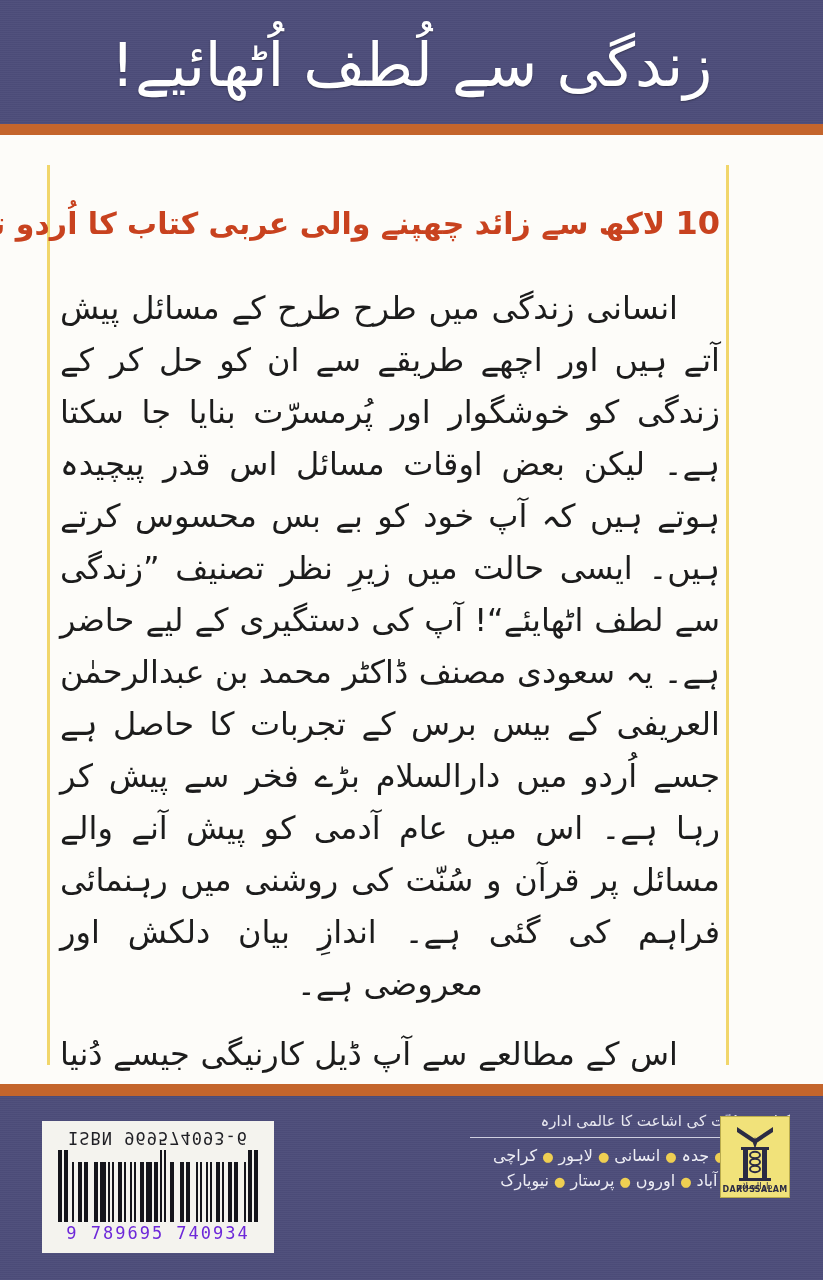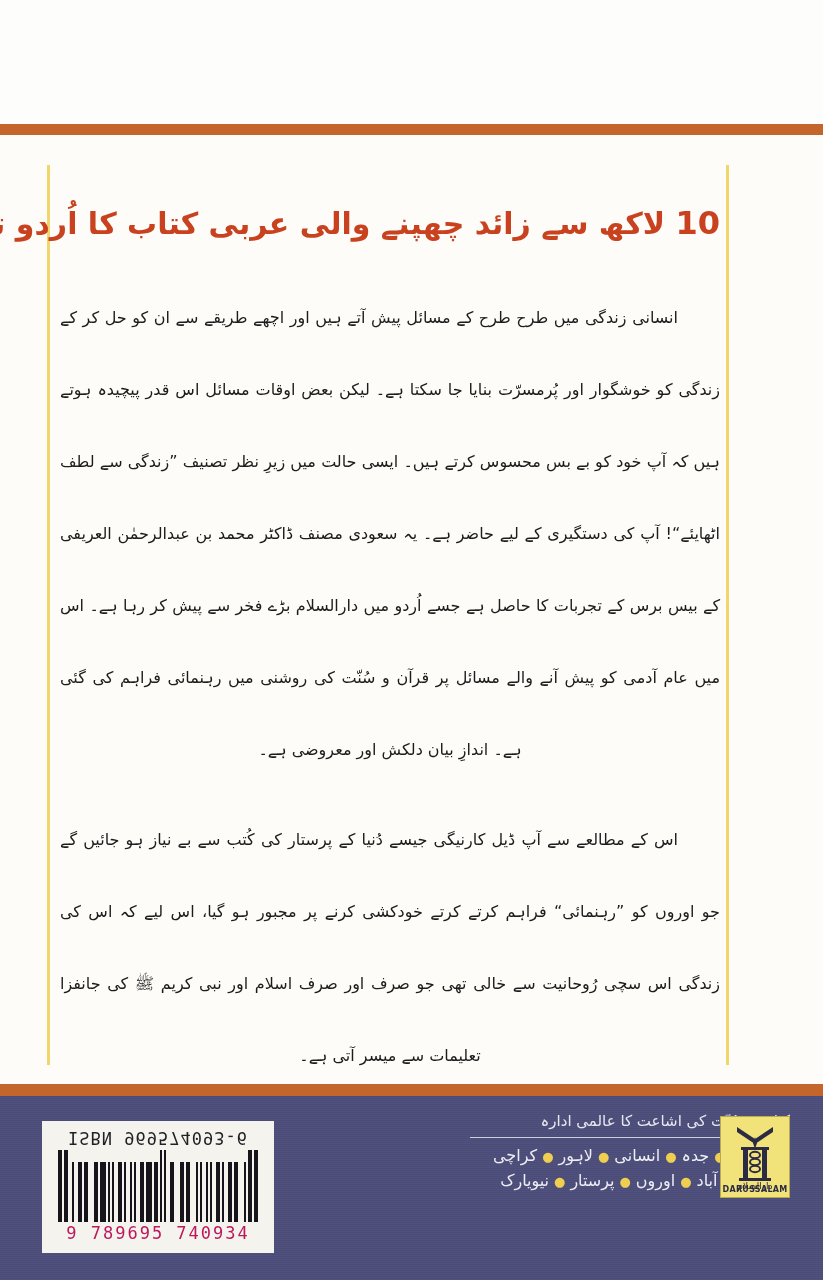--- a/index.html
+++ b/index.html
@@ -96,22 +96,22 @@
     margin: 0 0 30px 0;
     white-space: nowrap;
   }
   .headline .num {
     font-weight: bold;
     font-size: 32px;
   }
 
   .para {
     color: #1c1c1c;
-    font-size: 16px;
-    line-height: 72px;
+    font-size: 32px;
+    line-height: 52px;
     direction: rtl;
     text-align: justify;
     text-align-last: center;
     margin: 0 0 18px 0;
     text-indent: 42px;
   }
 
   
   .stripe-bottom {
     position: absolute;
@@ -168,21 +168,21 @@
     display: block;
     background: #15151b;
     height: 100%;
   }
   .bars i.g { background: transparent; }
   .bars i.tall { height: 100%; }
   .bars i.short { height: 84%; }
   .barnum {
     font-family: "DejaVu Sans Mono", "Liberation Mono", monospace;
     font-size: 17px;
-    color: #be185d;
+    color: #6d28d9;
     text-align: center;
     letter-spacing: 2px;
     margin-top: 1px;
     white-space: nowrap;
   }
 
   
   .publisher {
     position: absolute;
     left: 470px;
@@ -255,20 +255,23 @@
     font-weight: bold;
     letter-spacing: 0.3px;
     color: #2b2b44;
   }
 </style>
 </head>
 <body>
 
 <div class="cover">
 
+  <div class="top-band">
+    <div class="top-title">زندگی سے لُطف اُٹھائیے!</div>
+  </div>
   <div class="stripe-top"></div>
 
   <div class="body-area">
     <div class="rule-left"></div>
     <div class="rule-right"></div>
 
     <div class="content">
       <div class="headline">
         <span class="num">10</span>
         <span>لاکھ سے زائد چھپنے والی عربی کتاب کا اُردو ترجمہ</span>

